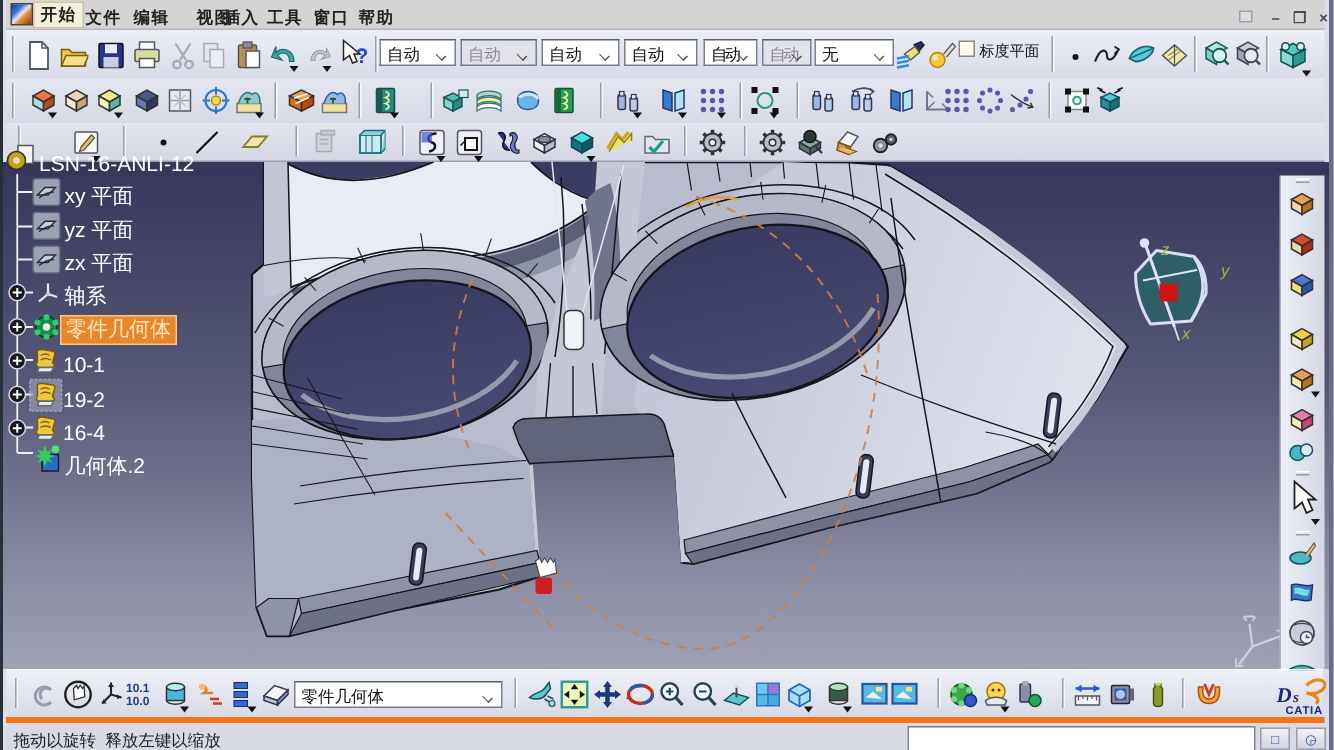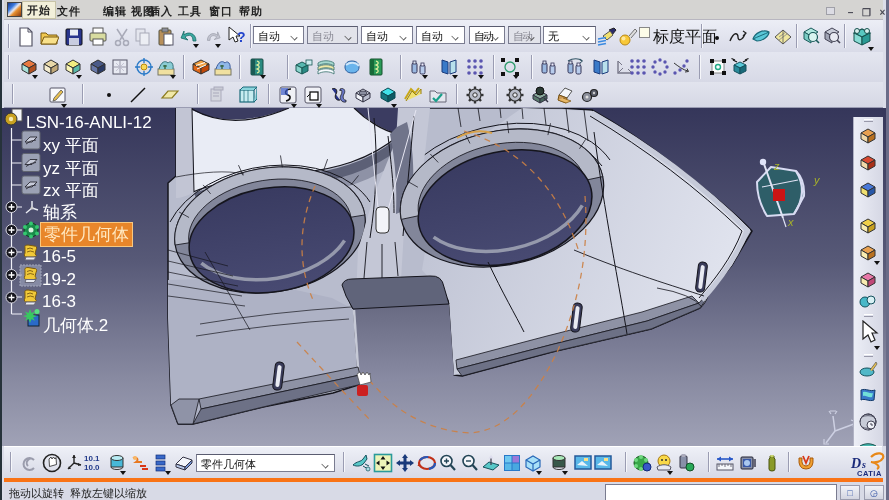--- a/index.html
+++ b/index.html
@@ -14,34 +14,34 @@
 .row3{position:absolute;left:2px;right:3px;top:82px;height:26px;background:linear-gradient(#e2e4ee,#d5d7e4);border-bottom:1px solid #9a9cb2}
 .ic{position:absolute;width:20px;height:20px}
 .sep{position:absolute;width:2px;height:24px;border-left:1px solid #9a9cb2;border-right:1px solid #f6f7fb}
 .dd{position:absolute;width:0;height:0;border-left:3px solid transparent;border-right:3px solid transparent;border-top:4px solid #111}
 .combo{position:absolute;height:18px;background:#fff;border:1px solid #7a7c90;border-top-color:#5a5c70;font-size:11px;color:#111}
 .combo span{position:absolute;left:4px;top:2px}
 .cb-a{position:absolute;right:2px;top:1px;bottom:1px;width:13px}
 .cb-a:after{content:"";position:absolute;left:3px;top:6px;width:5px;height:5px;border-right:1.5px solid #555;border-bottom:1.5px solid #555;transform:rotate(45deg) scaleY(.7)}
 .combo.dis{background:#e2e3ea;color:#8a8a95}
 .vp{position:absolute;left:0;top:108px;width:889px;height:338px}
-.tree{position:absolute;left:0;top:104px;width:240px;height:338px;font-size:17px;color:#fff}
+.tree{position:absolute;left:0;top:92px;width:240px;height:338px;font-size:14px;color:#fff}
 .tn{position:absolute;white-space:nowrap}
 .rstrip{position:absolute;right:3px;top:117px;width:30px;height:329px;background:linear-gradient(90deg,#eceef6,#d5d7e4);border-left:1px solid #b0b2c4}
 .bbar{position:absolute;left:2px;right:4px;top:446px;height:32px;background:linear-gradient(#eef0f7,#d7d9e6);border-top:1px solid #fff}
 .sbar{position:absolute;left:2px;right:3px;top:478px;height:36px;background:#d8dae6;border-top:4px solid #f97316;font-size:11px;color:#222}
 .sep2{position:absolute;width:2px;height:20px;border-left:1px solid #9a9cb2;border-right:1px solid #f6f7fb}
 </style></head>
 <body>
 
 <div class="menubar">
  <div class="appic"></div>
  <div class="mi hl" style="left:18px">开始</div>
  <div class="mi" style="left:53px">文件</div>
- <div class="mi" style="left:99px">编辑</div>
+ <div class="mi" style="left:85px">编辑</div>
  <div class="mi" style="left:127px">视图</div>
  <div class="mi" style="left:145px">插入</div>
  <div class="mi" style="left:174px">工具</div>
  <div class="mi" style="left:205px">窗口</div>
  <div class="mi" style="left:235px">帮助</div>
  <div class="wbtn" style="left:822px;top:7px;width:9px;height:8px;border:1px solid #a0a0a8;background:#dcdce4"></div>
  <div class="wbtn" style="left:840px">–</div>
  <div class="wbtn" style="left:856px">❐</div>
  <div class="wbtn" style="left:872px">×</div>
 </div>
@@ -214,21 +214,21 @@
         <path d="M1 15 L9 13.5"></path>
         <path d="M1 18 L9 16.5"></path>
       </g>
     </svg>
 <svg class="ic" style="left:615px;top:7px" viewBox="0 0 20 20">
       <circle cx="6" cy="13" r="5" fill="#f8c838" stroke="#b88818"></circle>
       <circle cx="4.5" cy="11.5" r="2" fill="#fce8a0" stroke="none"></circle>
       <path d="M10 9 L16 2 L18 4 L12 11" fill="#ddd" stroke="#555" stroke-width=".8"></path>
     </svg>
 <div style="position:absolute;left:635px;top:7px;width:11px;height:11px;background:#fcfce8;border:1px solid #888"></div>
-<div style="position:absolute;left:649px;top:7px;font-size:16px;color:#111">标度平面</div>
+<div style="position:absolute;left:649px;top:7px;font-size:10px;color:#111">标度平面</div>
 <div class="sep" style="left:697px;top:4px"></div>
 <svg class="ic" style="left:703px;top:7px" viewBox="0 0 20 20">
       <circle cx="10" cy="11" r="2" fill="#111"></circle>
     </svg>
 <svg class="ic" style="left:724px;top:7px" viewBox="0 0 20 20">
       <path d="M2 14 C6 4 10 6 10 10 C10 14 14 14 17 7" fill="none" stroke="#222" stroke-width="1.4"></path>
       <path d="M15 4 L18 6 L15 9" fill="none" stroke="#222" stroke-width="1.2"></path>
     </svg>
 <svg class="ic" style="left:747px;top:7px" viewBox="0 0 20 20">
       <path d="M2 12 C4 6 12 2 18 5 C18 9 12 14 6 14 Z" fill="#5ac8d8" stroke="#1a6a7a" stroke-width="1.2"></path>
@@ -748,23 +748,23 @@
         </g>
         <circle cx="15" cy="2.5" r="2.5" fill="#58e080"></circle>
       </g>
 </svg>
 <div class="tn" style="left:24px;top:9px">LSN-16-ANLI-12</div>
 <div class="tn" style="left:41px;top:30px">xy 平面</div>
 <div class="tn" style="left:41px;top:53px">yz 平面</div>
 <div class="tn" style="left:41px;top:75px">zx 平面</div>
 <div class="tn" style="left:41px;top:97px">轴系</div>
 <div class="tn" style="left:38px;top:118px;background:#e8862a;border:1px solid #f8c880;color:#ffe8c0;padding:0 3px">零件几何体</div>
-<div class="tn" style="left:40px;top:143px">16-5</div>
+<div class="tn" style="left:40px;top:143px">10-1</div>
 <div class="tn" style="left:40px;top:166px">19-2</div>
-<div class="tn" style="left:40px;top:188px">16-3</div>
+<div class="tn" style="left:40px;top:188px">16-4</div>
 <div class="tn" style="left:41px;top:210px">几何体.2</div>
 </div>
 
 <div class="rstrip" id="rs">
 <div style="position:absolute;left:10px;top:2px;width:9px;height:3px;border-top:1px solid #fff;border-bottom:1px solid #99a"></div>
 <svg class="ic" style="left:4px;top:9px;--a:#e8a050;--b:#f0d8a8;--c:#b87020">
       <use href="#pad"></use>
     </svg>
 <svg class="ic" style="left:4px;top:36px;--a:#d84830;--b:#f0d8a8;--c:#a83018">
       <use href="#pad"></use>

